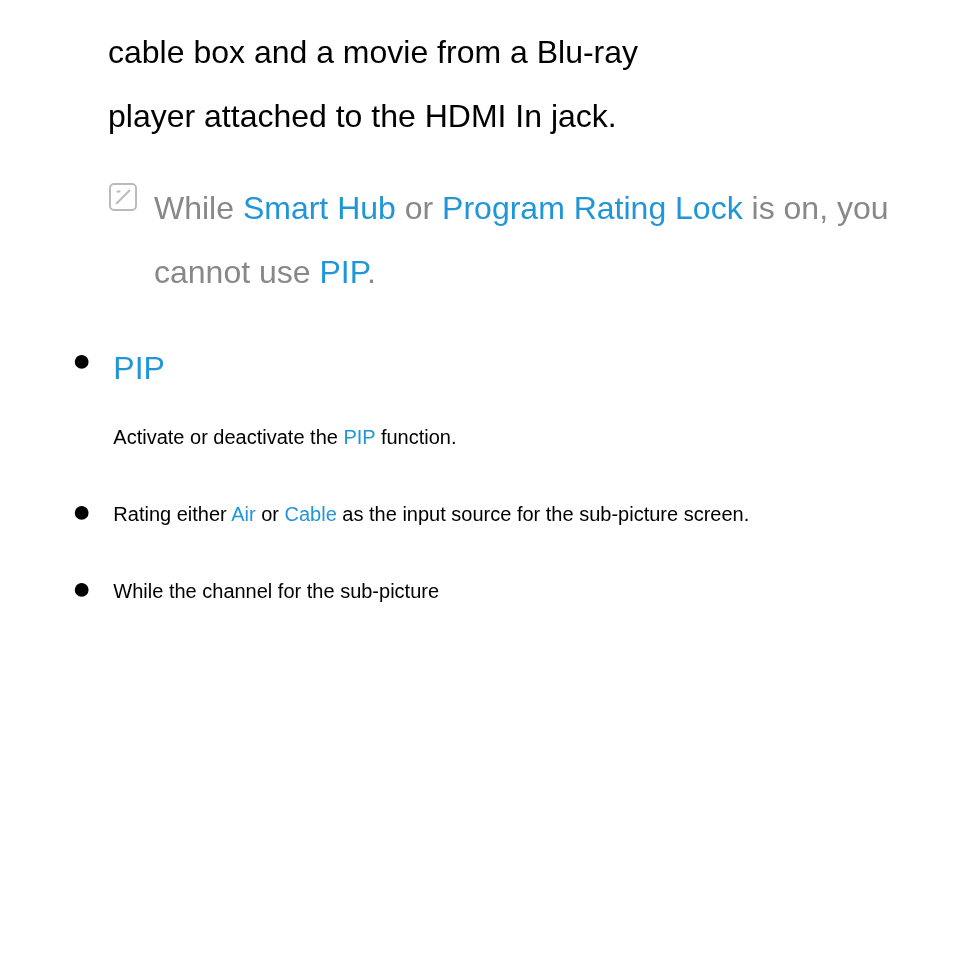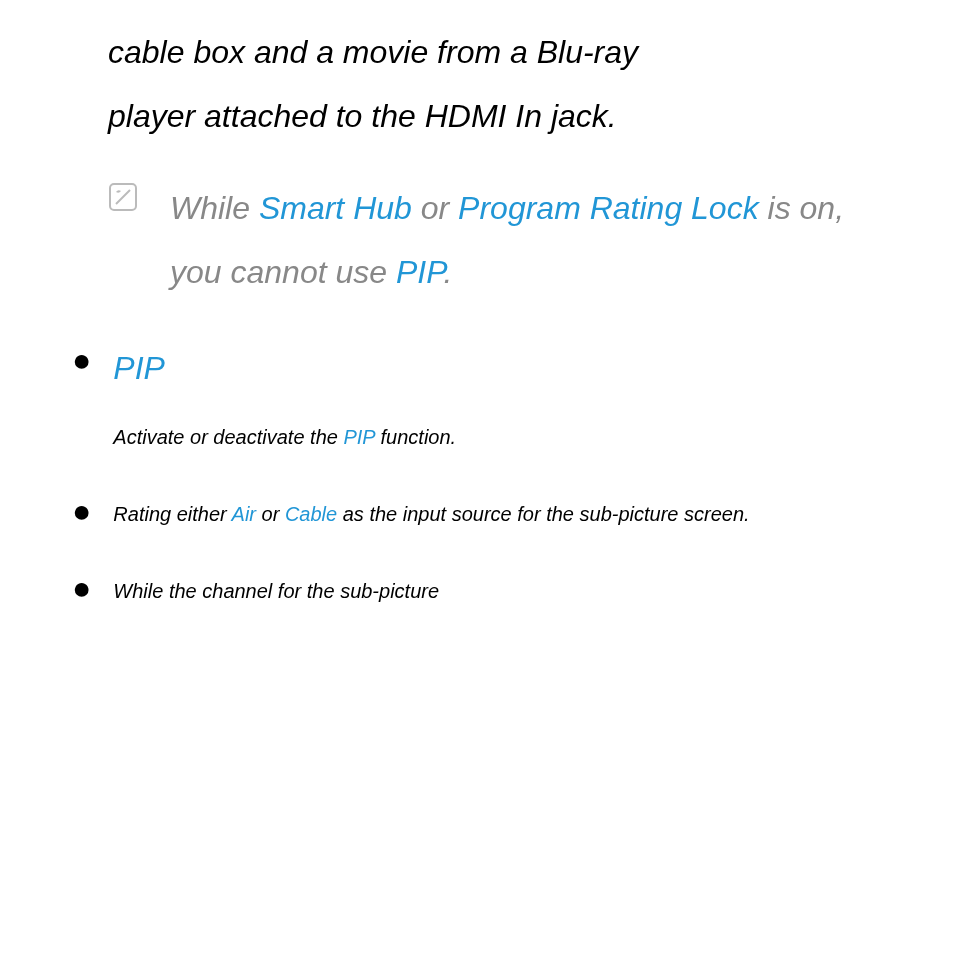--- a/index.html
+++ b/index.html
@@ -11,35 +11,33 @@
       font-family: Arial, Helvetica, sans-serif;
       background: #ffffff;
       width: 954px;
       height: 977px;
       padding: 20px 0;
       overflow: hidden;
     }
     .content {
       padding-left: 108px;
       padding-right: 64px;
-      font-style: italic;
     }
     .intro-text {
       font-size: 32px;
       line-height: 2.0;
       color: #000;
       margin-bottom: 28px;
       font-weight: 500;
     }
     .note-block {
       display: flex;
       align-items: flex-start;
       margin-bottom: 40px;
       margin-left: 0px;
-      gap: 16px;
     }
     .note-icon {
       flex-shrink: 0;
       margin-right: 16px;
       margin-top: 6px;
     }
     .note-text {
       font-size: 32px;
       line-height: 2.0;
       color: #888;

